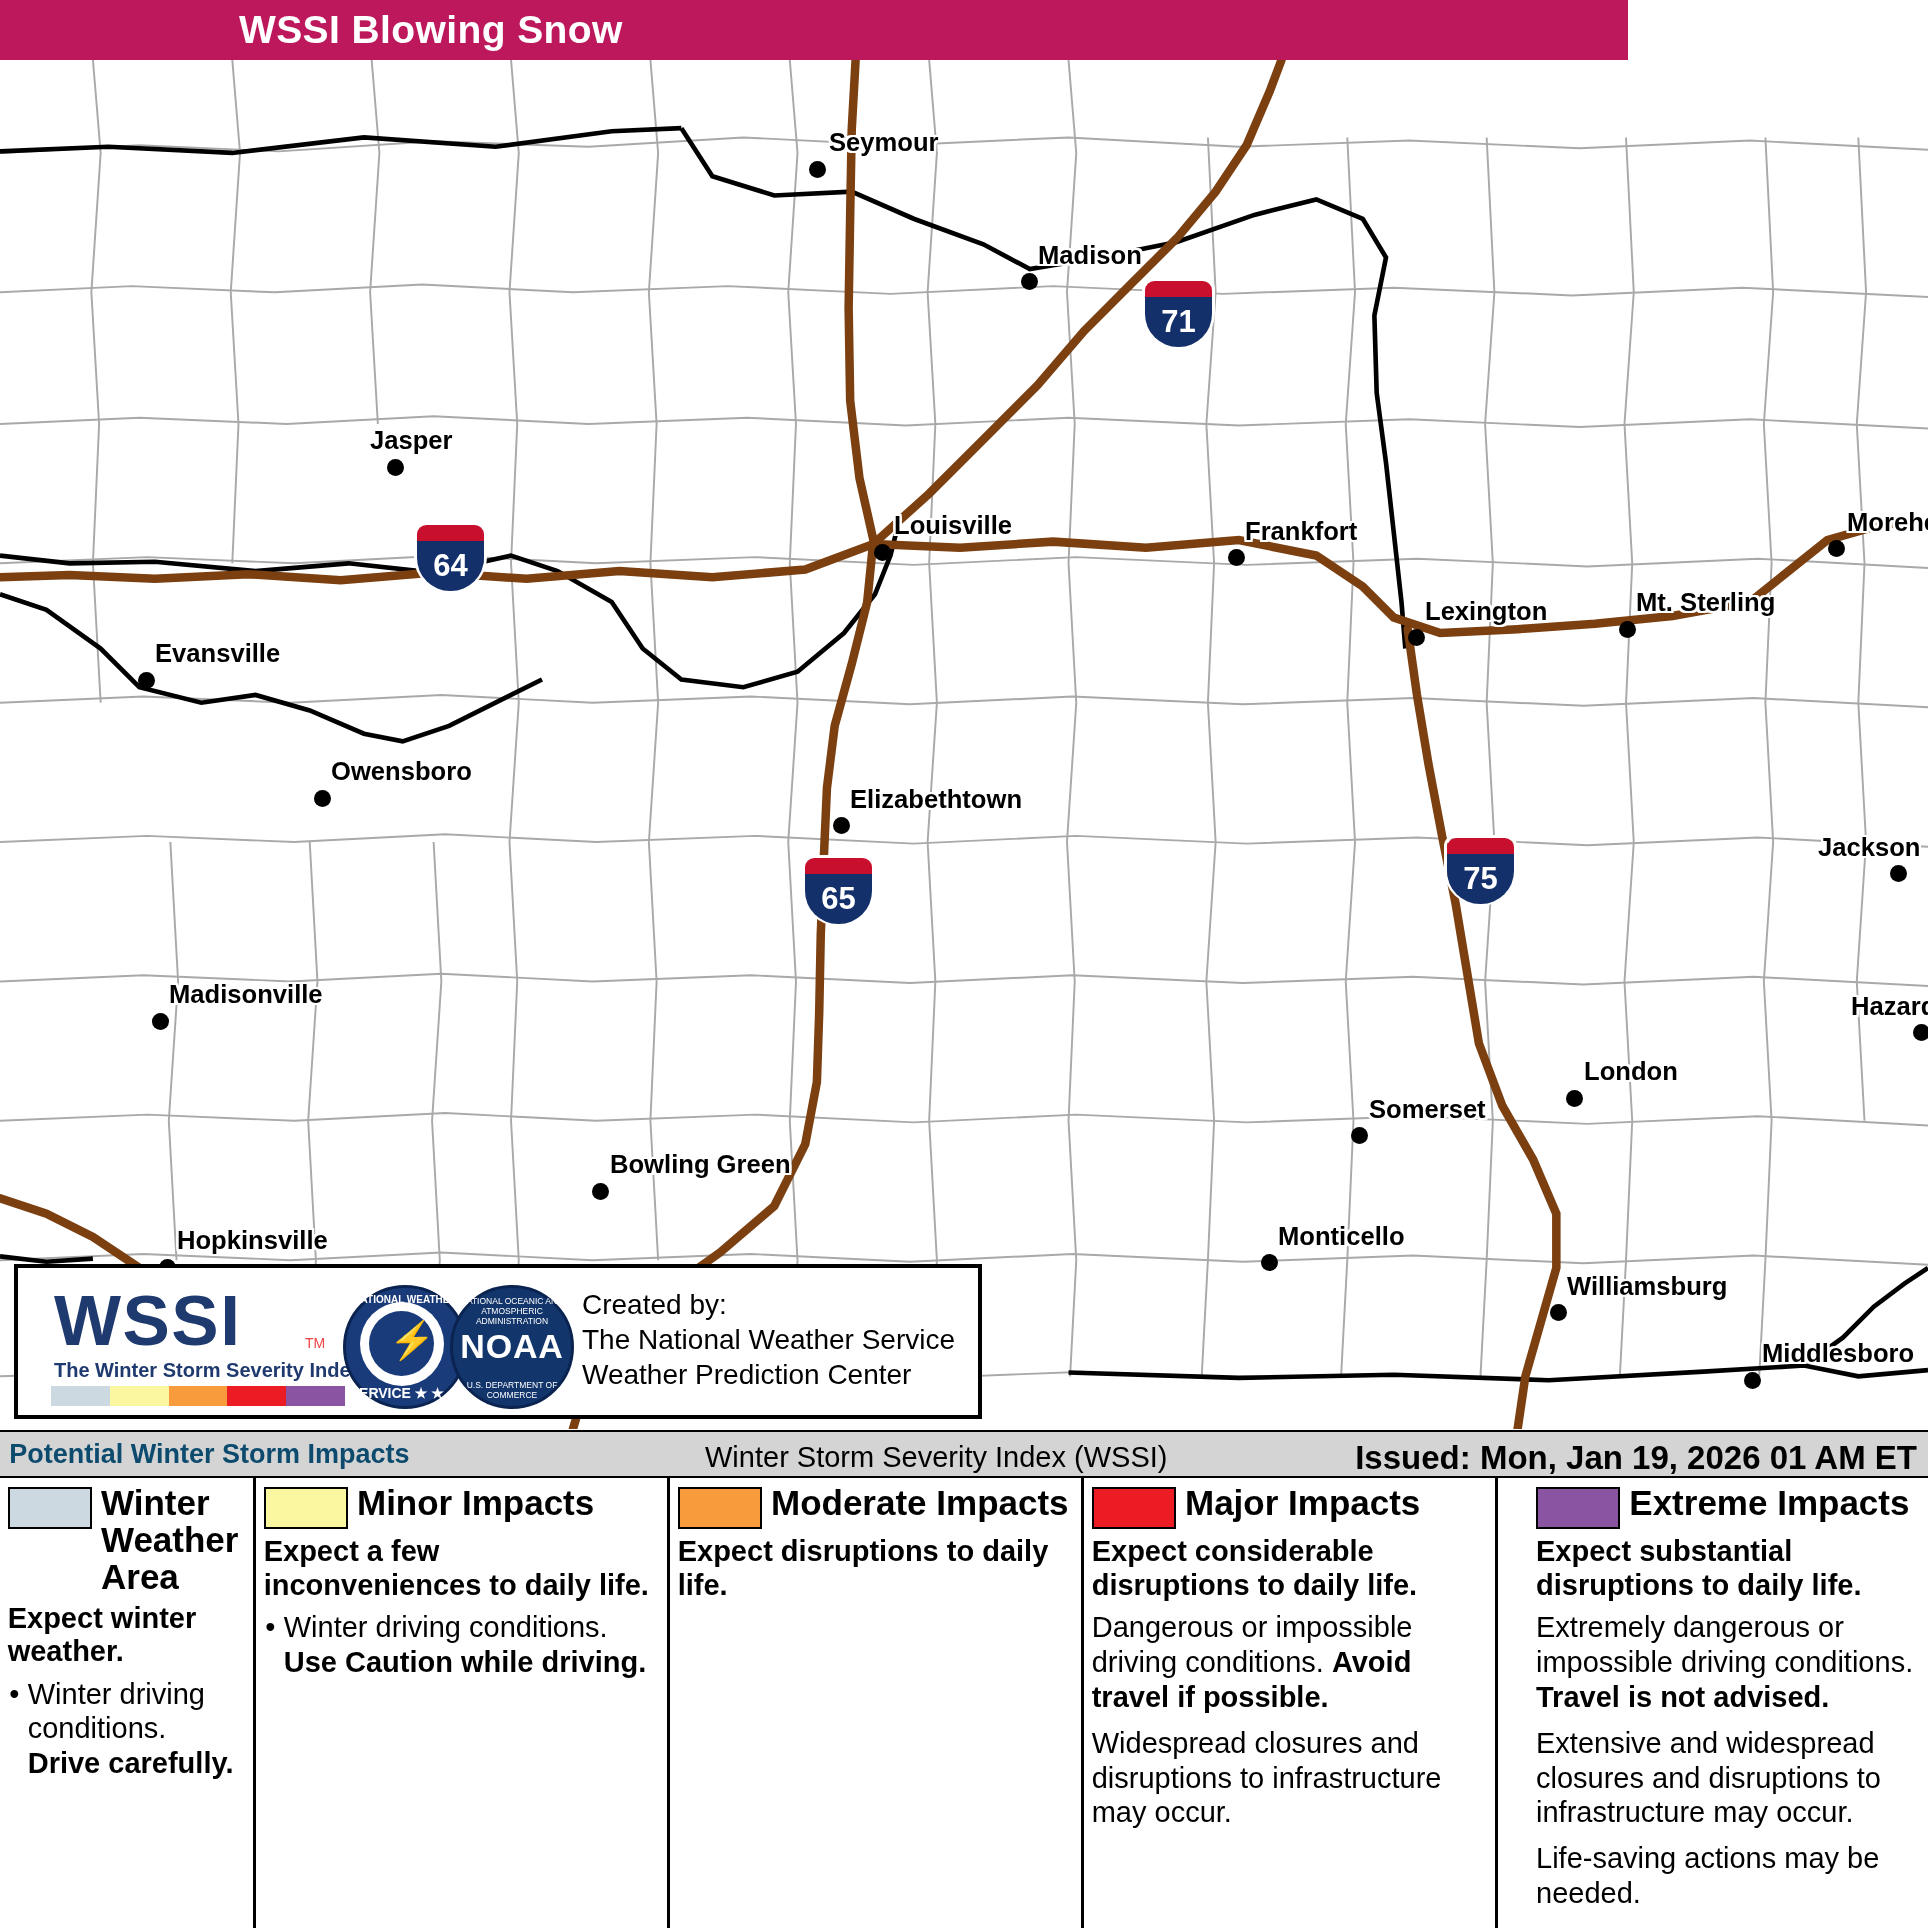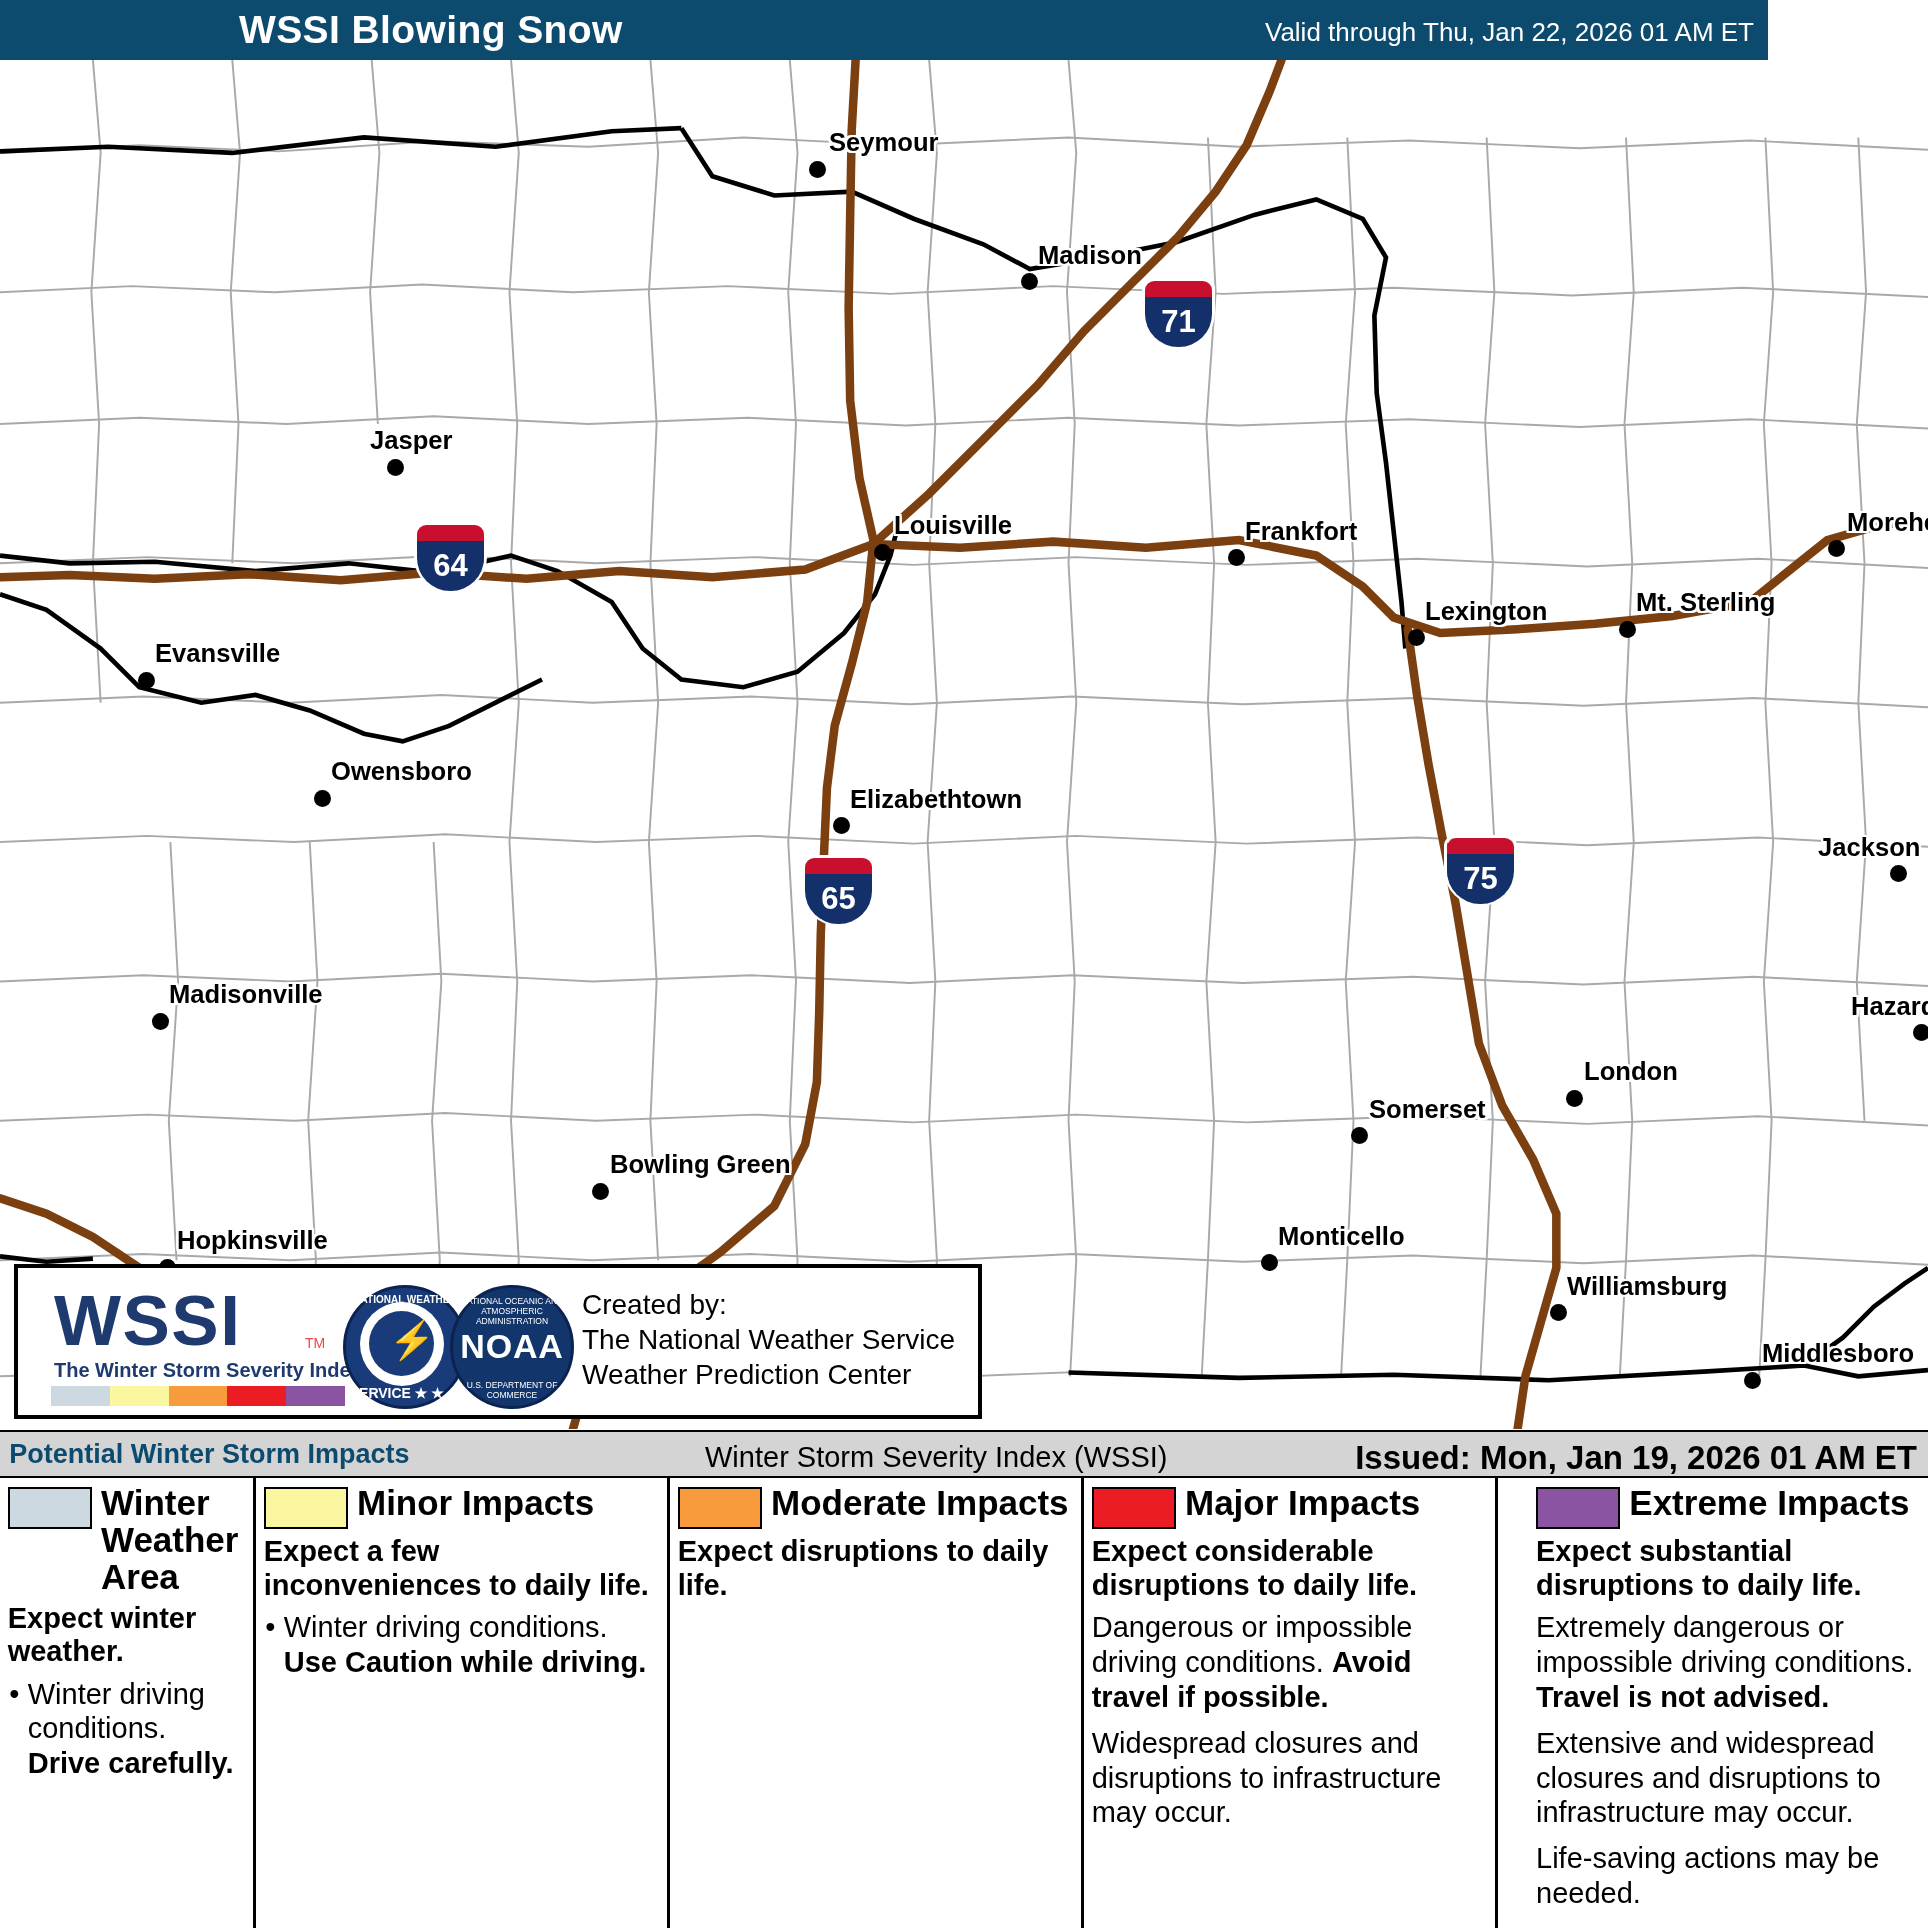--- a/index.html
+++ b/index.html
@@ -1,20 +1,20 @@
 <!DOCTYPE html>
 <html style="font-size:12.4px"><head>
 <meta charset="utf-8">
 <style>
   html,body{margin:0;padding:0;background:#fff;}
   body{width:1928px;height:1928px;font-family:"Liberation Sans",sans-serif;overflow:hidden;}
   .page{position:relative;width:1928px;height:1928px;background:#ffffff;}
 
   
-  .header{position:absolute;left:0;top:0;width:1768px;height:60px;background:#0c4a6e;}
+  .header{position:absolute;left:0;top:0;width:1628px;height:60px;background:#be185d;}
   .header .title{position:absolute;left:239px;top:7.7px;font-size:39px;font-weight:bold;color:#fff;letter-spacing:0.4px;}
   .header .valid{position:absolute;right:14px;top:17px;font-size:26px;color:#fff;}
 
   
   .map{position:absolute;left:0;top:60px;width:1928px;height:1369px;background:#ffffff;overflow:hidden;}
   .map svg{position:absolute;left:0;top:0;}
 
   .city{position:absolute;}
   .city .dot{position:absolute;width:17px;height:17px;border-radius:50%;background:#000;left:0;top:0;}
   .city .lbl{position:absolute;white-space:nowrap;font-size:25.6px;font-weight:bold;color:#000;
@@ -79,21 +79,20 @@
   .lbullets b{font-weight:bold;}
   .c0 .lhead .htxt{font-size:35px;}
 </style>
 </head>
 <body>
 
 <div class="page">
 
   <div class="header">
     <div class="title">WSSI Blowing Snow</div>
-    <div class="valid">Valid through Thu, Jan 22, 2026 01 AM ET</div>
   </div>
 
   <div class="map">
     <svg width="1928" height="1369" viewBox="0 0 2490 1768">
 
       <g stroke="#a9a9a9" stroke-width="2.5" fill="none">
         <path d="M0,120 L180,110 L360,118 L560,105 L760,112 L960,100 L1160,110 L1380,100 L1600,112 L1820,104 L2040,114 L2260,104 L2490,116"></path>
         <path d="M0,300 L170,292 L355,300 L545,290 L740,300 L940,292 L1150,302 L1360,292 L1580,302 L1800,294 L2030,304 L2250,294 L2490,306"></path>
         <path d="M0,470 L180,462 L370,470 L560,460 L760,470 L965,462 L1170,472 L1380,462 L1600,472 L1820,464 L2040,474 L2260,464 L2490,476"></path>
         <path d="M0,650 L190,642 L380,650 L575,640 L770,650 L975,642 L1180,652 L1390,642 L1610,652 L1830,644 L2050,654 L2270,644 L2490,656"></path>

